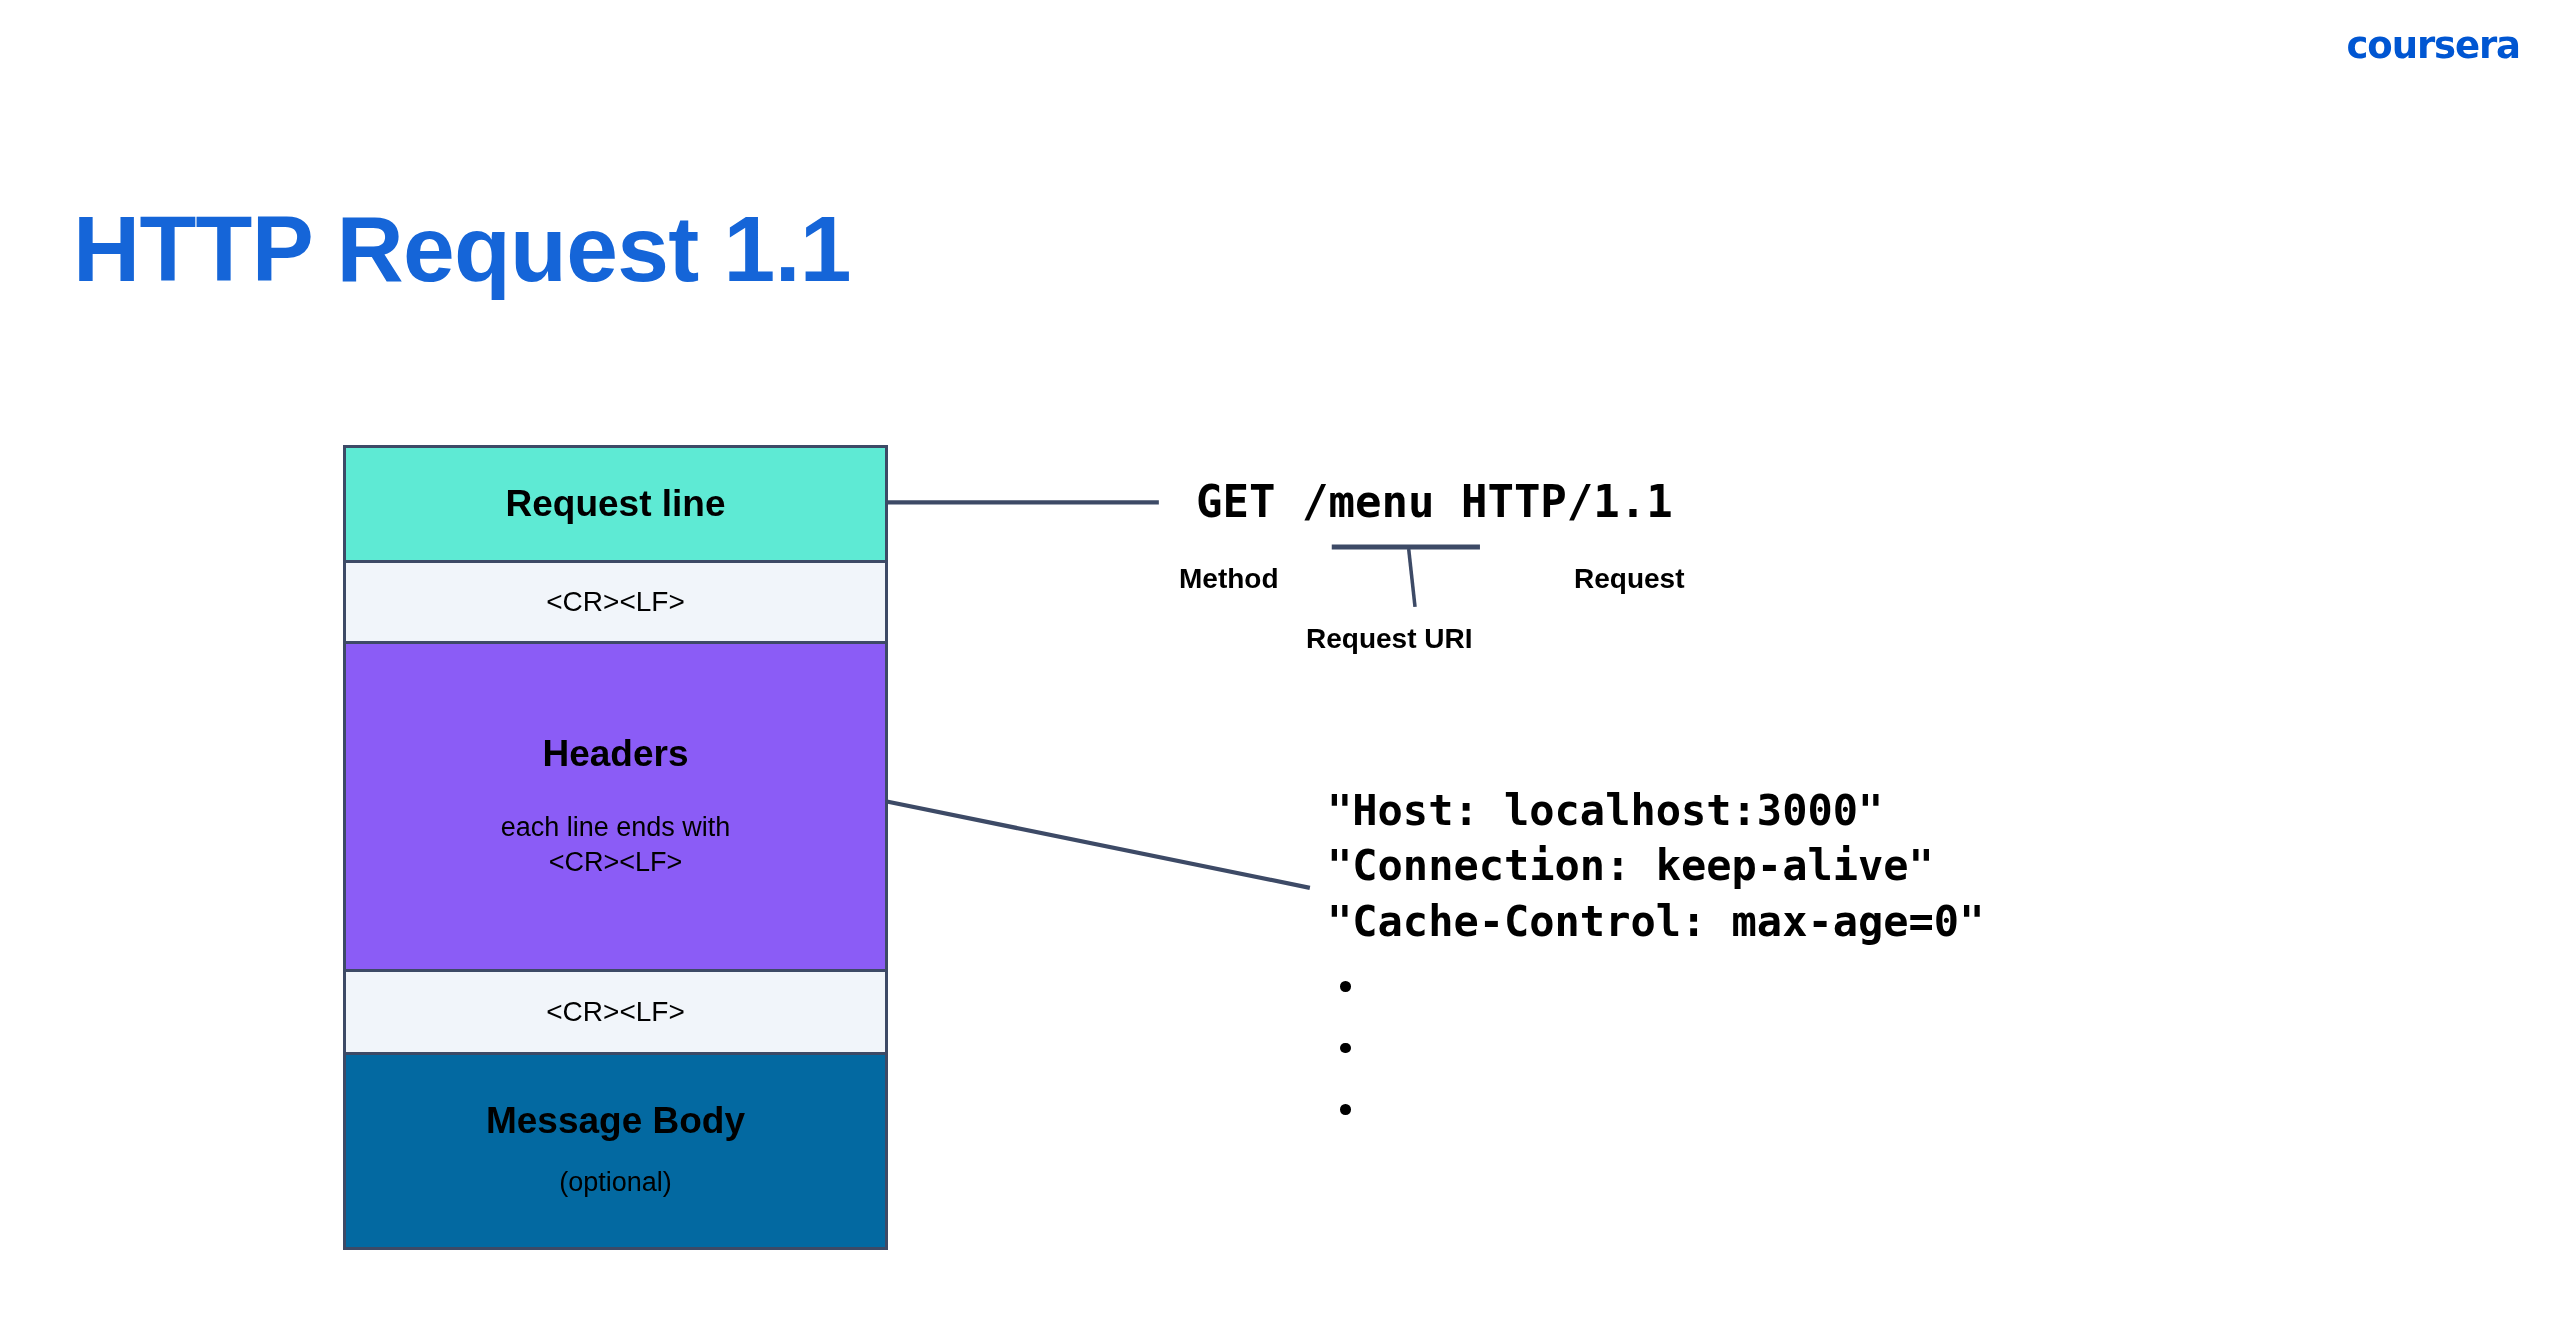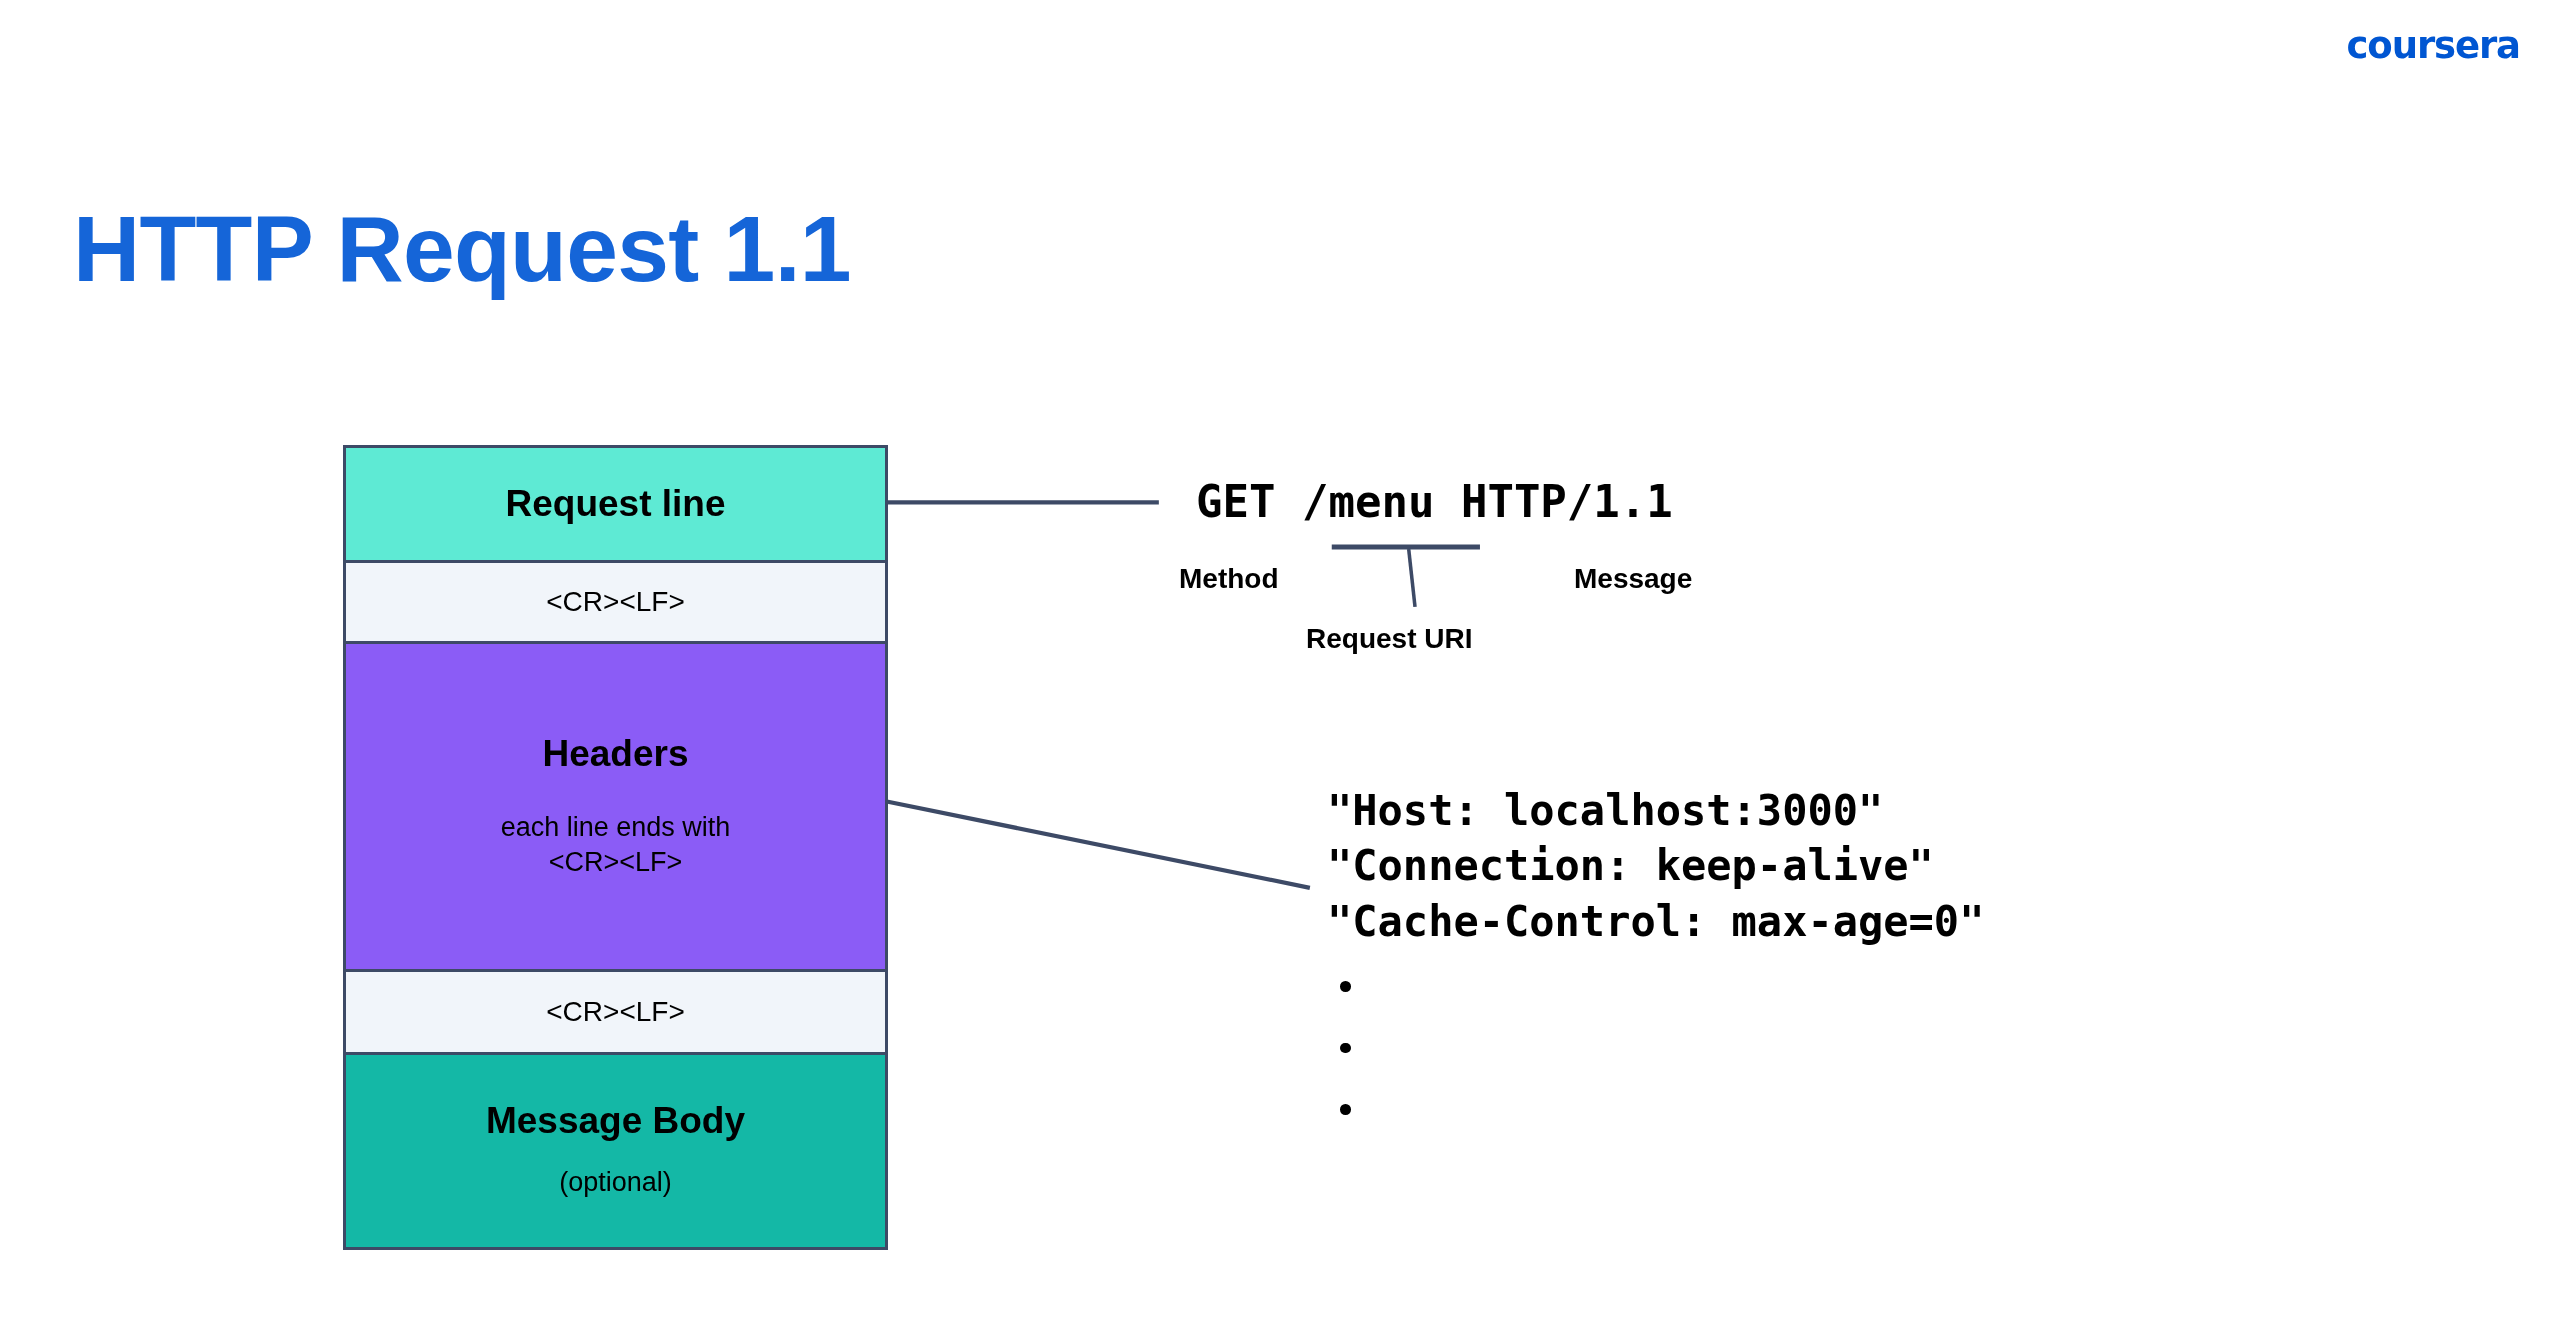--- a/index.html
+++ b/index.html
@@ -80,21 +80,21 @@
   .seg-plain {
     font-size: 28px;
     font-weight: 400;
     line-height: 1.1;
   }
 
   #seg-request-line { top: 0px;    height: 119px; background: #5eead4; }
   #seg-crlf-1       { top: 115px;  height: 85px; background: #f1f5fa; }
   #seg-headers      { top: 196px;  height: 332px; background: #8b5cf6; }
   #seg-crlf-2       { top: 524px;  height: 86px; background: #f1f5fa; }
-  #seg-body         { top: 607px;  height: 198px; background: #14b8a6; }
+  #seg-body         { top: 607px;  height: 198px; background: #0369a1; }
 
   #seg-headers .stack-gap { height: 37px; }
   #seg-body   .stack-gap  { height: 24px; }
 
   
   #leaders {
     position: absolute;
     left: 0;
     top: 0;
     width: 2576px;
@@ -196,21 +196,21 @@
       <div class="seg-sub">(optional)</div>
     </div>
 
   </div>
 
   <div id="request-line-callout">
     <div class="code">GET /menu HTTP/1.1</div>
   </div>
 
   <div class="ann-label" id="label-method">Method</div>
-  <div class="ann-label" id="label-version">Message</div>
+  <div class="ann-label" id="label-version">Request</div>
   <div class="ann-label" id="label-request-uri">Request URI</div>
 
   <div id="headers-callout">
     <div class="code">"Host: localhost:3000"</div>
     <div class="code">"Connection: keep-alive"</div>
     <div class="code">"Cache-Control: max-age=0"</div>
   </div>
 
   <div id="ellipsis">
     <div class="dot"></div>

